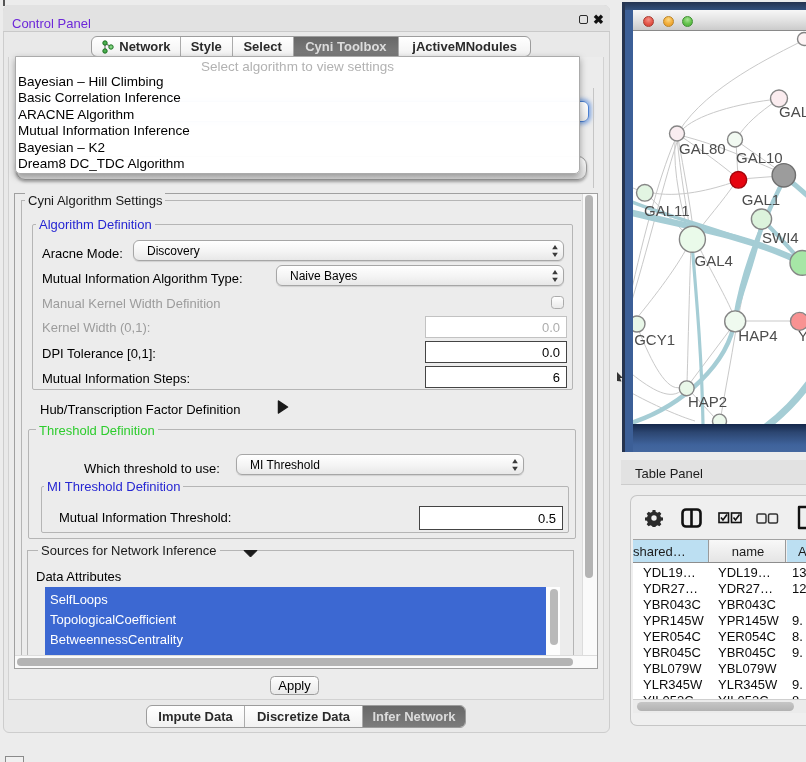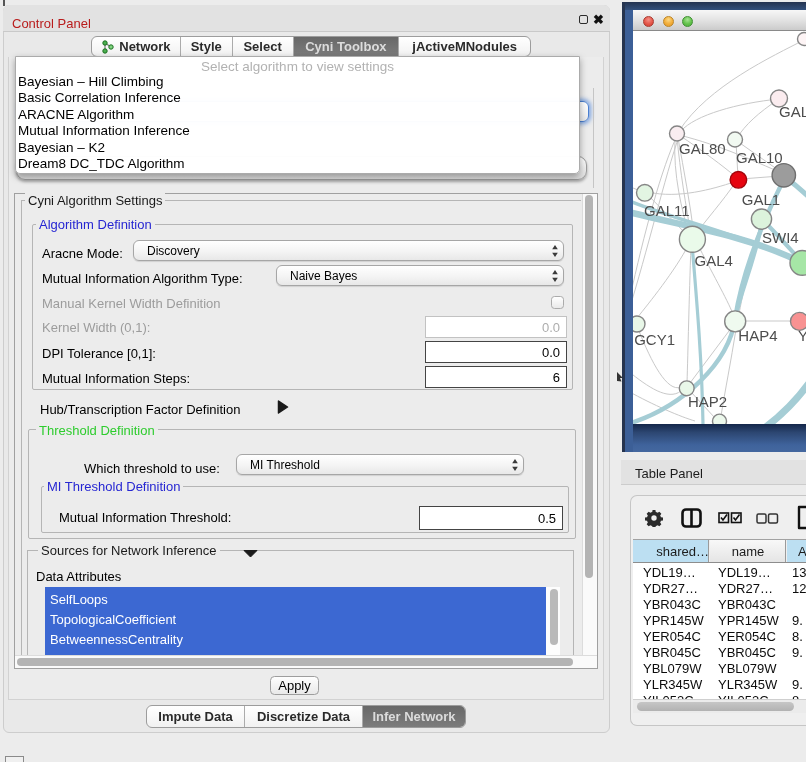--- a/index.html
+++ b/index.html
@@ -7,21 +7,21 @@
 body { font-family:"Liberation Sans", sans-serif; background:#ececec; }
 #app { position:relative; width:806px; height:762px; overflow:hidden; background:#ececec; }
 .abs { position:absolute; }
 .f13 { font-size:13px; }
 .b { font-weight:normal;text-align:center; }
 
 #cp { left:3px; top:5px; width:607px; height:728px; background:#e9e9e9;
   border:1px solid #cdcdcd; border-radius:6px; }
 #cpTitle { left:3px; top:5px; width:607px; height:27px; background:#e2e2e2;
   border-bottom:1px solid #c9c9c9; border-radius:6px 6px 0 0; }
-#cpTitle span { position:absolute; left:9px; top:11px; font-size:13px; color:#b91c1c; }
+#cpTitle span { position:absolute; left:9px; top:11px; font-size:13px; color:#6d28d9; }
 #floatBtn { left:579px; top:15px; width:9px; height:9px; border:1.5px solid #2b2b2b; border-radius:2px; }
 #closeBtn { left:593px; top:12px; font-size:13px; font-weight:bold; color:#111; }
 
 .tabstrip { height:21px; border:1px solid #9c9c9c; border-radius:6px;
   background:linear-gradient(#ffffff,#f1f1f1); display:flex; overflow:hidden; }
 .tab { height:100%; display:flex; align-items:center; justify-content:center;
   font-size:13px; font-weight:bold; color:#2a2a2a; border-right:1px solid #ababab; }
 .tab:last-child { border-right:none; }
 .tab.sel { background:linear-gradient(#686868,#7c7c7c); color:#dcdcdc; }
 
@@ -297,21 +297,21 @@
   </svg>
   <svg class="abs" style="left:797px;top:505px;" width="14" height="25" viewBox="0 0 14 25">
     <path d="M2 2 L10 2 L14 7 L14 23 L2 23 Z" fill="none" stroke="#111" stroke-width="2.4" stroke-linejoin="round"></path>
   </svg>
 
   <div class="abs" style="left:633px;top:563px;width:173px;height:136px;background:#ffffff;"></div>
   <div class="abs" style="left:633px;top:539px;width:173px;height:24px;border-top:1px solid #a2a2a2;border-bottom:1px solid #8d8d8d;"></div>
   <div class="abs" style="left:633px;top:540px;width:76px;height:22px;background:#bcdff2;border-right:1px solid #9a9a9a;"></div>
   <div class="abs" style="left:710px;top:540px;width:76px;height:22px;background:linear-gradient(#f8f8f8,#e5e5e5);border-right:1px solid #9a9a9a;"></div>
   <div class="abs" style="left:787px;top:540px;width:19px;height:22px;background:#bcdff2;"></div>
-  <div class="abs f13" style="left:633px;top:544px;width:76px;text-align:right;color:#1c1c1c;">shared…</div>
+  <div class="abs f13" style="left:633px;top:544px;width:76px;text-align:left;color:#1c1c1c;">shared…</div>
   <div class="abs f13" style="left:710px;top:544px;width:76px;text-align:center;color:#1c1c1c;">name</div>
   <div class="abs f13" style="left:798px;top:544px;color:#1c1c1c;">A</div>
   <div class="abs f13" style="left:643px;top:565px;line-height:16px;color:#0c0c0c;">YDL19…<br>YDR27…<br>YBR043C<br>YPR145W<br>YER054C<br>YBR045C<br>YBL079W<br>YLR345W<br>YIL053C</div>
   <div class="abs f13" style="left:718px;top:565px;line-height:16px;color:#0c0c0c;">YDL19…<br>YDR27…<br>YBR043C<br>YPR145W<br>YER054C<br>YBR045C<br>YBL079W<br>YLR345W<br>YIL053C</div>
   <div class="abs f13" style="left:792px;top:565px;line-height:16px;color:#0c0c0c;">13<br>12<br>&nbsp;<br>9.<br>8.<br>9.<br>&nbsp;<br>9.<br>8.</div>
 
   <div class="abs" style="left:633px;top:699px;width:173px;height:14px;background:#ebebeb;border-top:1px solid #cfcfcf;"></div>
   <div class="abs" style="left:637px;top:701.5px;width:157px;height:9.5px;background:linear-gradient(#c6c6c6,#b2b2b2);border-radius:5px;"></div>
 
 </div>

